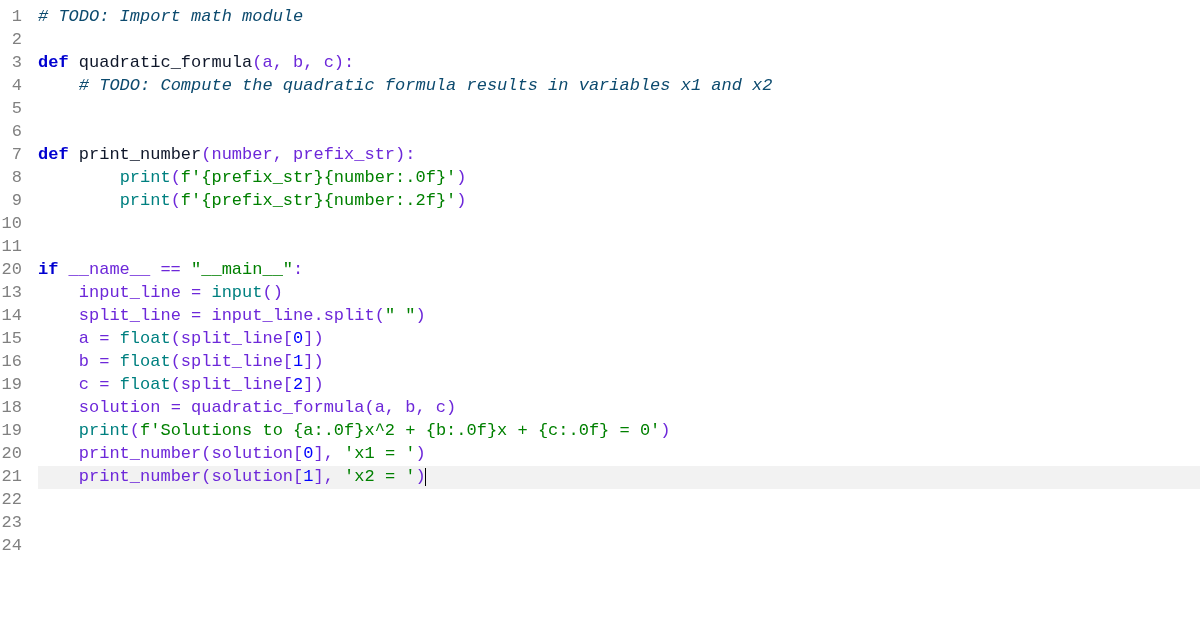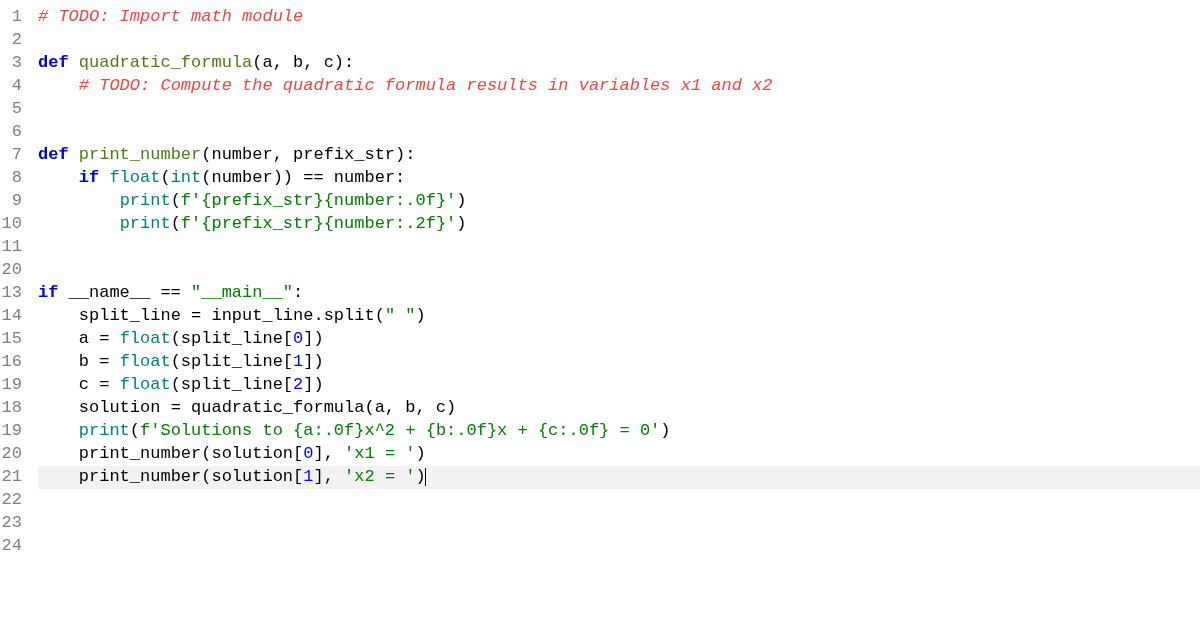--- a/index.html
+++ b/index.html
@@ -39,27 +39,27 @@
       position: relative;
     }
     .code-line {
       height: 23px;
       white-space: pre;
       position: relative;
     }
     .highlight-line {
       background: #f2f2f2;
     }
-    .comment { color: #ef4444; font-style: italic; margin-top: 28px; }
+    .comment { color: #0c4a6e; font-style: italic; margin-top: 28px; }
     .keyword { color: #0000d0; font-weight: bold; }
-    .funcname { color: #4d7c0f; }
+    .funcname { color: #0f172a; }
     .builtin { color: #008080; }
     .string { color: #008000; }
     .number { color: #0000ff; }
-    .default { color: #000000; }
+    .default { color: #6d28d9; }
     .cursor {
       display: inline-block;
       width: 1px;
       height: 18px;
       background: #000000;
       vertical-align: text-bottom;
       margin-left: -1px;
     }
   </style>
 </head>
@@ -94,26 +94,26 @@
   </div>
 
   <div class="code">
     <div class="code-line"><span class="comment"># TODO: Import math module</span></div>
     <div class="code-line"></div>
     <div class="code-line"><span class="keyword">def</span><span class="default"> </span><span class="funcname">quadratic_formula</span><span class="default">(a, b, c):</span></div>
     <div class="code-line"><span class="default">    </span><span class="comment"># TODO: Compute the quadratic formula results in variables x1 and x2</span></div>
     <div class="code-line"></div>
     <div class="code-line"></div>
     <div class="code-line"><span class="keyword">def</span><span class="default"> </span><span class="funcname">print_number</span><span class="default">(number, prefix_str):</span></div>
-    <div class="code-line"><span class="default">    </span><span class="keyword">if</span><span class="default"> </span><span class="builtin">float</span><span class="default">(</span><span class="builtin">int</span><span class="default">(number)) == number:</span></div>
     <div class="code-line"><span class="default">        </span><span class="builtin">print</span><span class="default">(</span><span class="string">f</span><span class="string">'{prefix_str}{number:.0f}'</span><span class="default">)</span></div>
     <div class="code-line"><span class="default">        </span><span class="builtin">print</span><span class="default">(</span><span class="string">f</span><span class="string">'{prefix_str}{number:.2f}'</span><span class="default">)</span></div>
     <div class="code-line"></div>
     <div class="code-line"></div>
     <div class="code-line"><span class="keyword">if</span><span class="default"> __name__ == </span><span class="string">"__main__"</span><span class="default">:</span></div>
+    <div class="code-line"><span class="default">    </span><span class="default">input_line = </span><span class="builtin">input</span><span class="default">()</span></div>
     <div class="code-line"><span class="default">    </span><span class="default">split_line = input_line.</span><span class="default">split</span><span class="default">(</span><span class="string">" "</span><span class="default">)</span></div>
     <div class="code-line"><span class="default">    </span><span class="default">a = </span><span class="builtin">float</span><span class="default">(split_line[</span><span class="number">0</span><span class="default">])</span></div>
     <div class="code-line"><span class="default">    </span><span class="default">b = </span><span class="builtin">float</span><span class="default">(split_line[</span><span class="number">1</span><span class="default">])</span></div>
     <div class="code-line"><span class="default">    </span><span class="default">c = </span><span class="builtin">float</span><span class="default">(split_line[</span><span class="number">2</span><span class="default">])</span></div>
     <div class="code-line"><span class="default">    </span><span class="default">solution = quadratic_formula(a, b, c)</span></div>
     <div class="code-line"><span class="default">    </span><span class="builtin">print</span><span class="default">(</span><span class="string">f</span><span class="string">'Solutions to {a:.0f}x^2 + {b:.0f}x + {c:.0f} = 0'</span><span class="default">)</span></div>
     <div class="code-line"><span class="default">    </span><span class="default">print_number</span><span class="default">(solution[</span><span class="number">0</span><span class="default">], </span><span class="string">'x1 = '</span><span class="default">)</span></div>
     <div class="code-line highlight-line"><span class="default">    </span><span class="default">print_number</span><span class="default">(solution[</span><span class="number">1</span><span class="default">], </span><span class="string">'x2 = '</span><span class="default">)</span><span class="cursor"></span></div>
   </div>
 </div>

